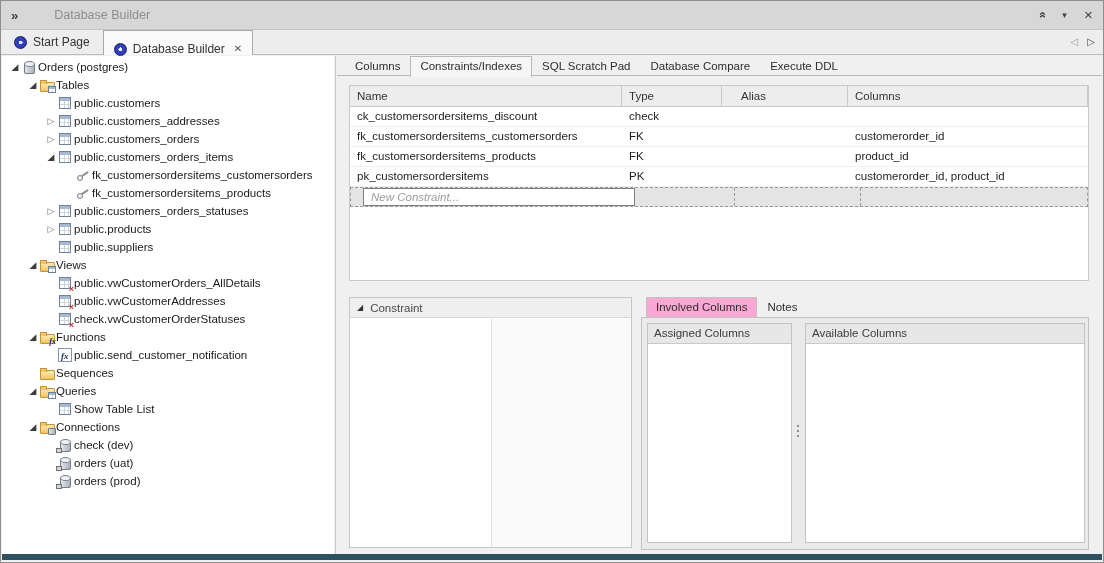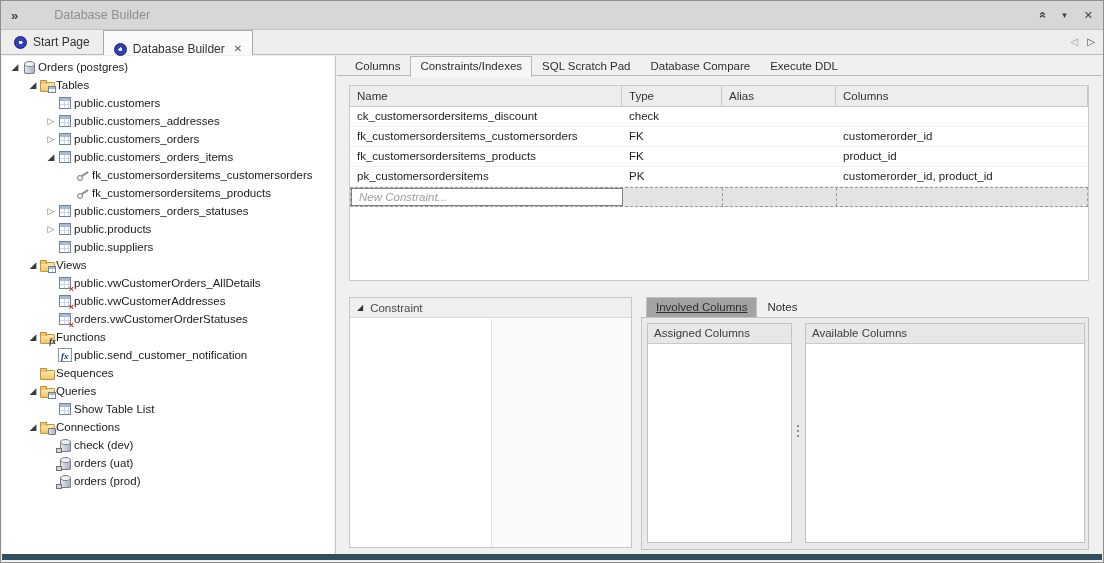--- a/index.html
+++ b/index.html
@@ -95,46 +95,46 @@
           border:1px solid transparent; border-bottom:none; cursor:default; }
   .ptab.active { background:#f6f6f6; border-color:#b9b9b9; margin-bottom:-1px; height:21px; }
 
   
   .grid { position:absolute; left:12px; right:13px; top:29px; height:196px; background:#fff;
           border:1px solid #c9c9c9; overflow:hidden; }
   .ghead { display:flex; height:21px; background:#ededed; border-bottom:1px solid #c9c9c9; }
   .gh { border-right:1px solid #c9c9c9; padding:0 7px; line-height:20px; font-size:11.5px;
         color:#333; overflow:hidden; white-space:nowrap; }
   .c-name { width:272px; flex:none; } .c-type { width:100px; flex:none; }
-  .c-alias { width:114px; flex:none; } .c-cols { flex:1; }
+  .c-alias { width:114px; flex:none;margin-left:12px; } .c-cols { flex:1; }
   .grow { display:flex; height:20px; border-bottom:1px solid #f1f1f1; }
   .gc { padding:0 7px; line-height:19px; font-size:11.5px; color:#1e1e1e; overflow:hidden;
         white-space:nowrap; }
-  .newrow { display:flex; height:20px; border:1px dashed #9a9a9a; background:#e4e4e4; }
+  .newrow { display:flex; height:20px; border:1px dashed #9a9a9a; background:#e4e4e4;padding-left:12px; }
   .newrow .c-name { background:#fff; border:1px solid #7f7f7f; font-style:italic; color:#9c9c9c;
                     line-height:16px; }
   .newrow .dashcell { border-right:1px dashed #9a9a9a; }
 
   
   .cpanel { position:absolute; left:12px; top:241px; width:283px; bottom:6px; background:#fff;
             border:1px solid #c7c7c7; }
   .cphead { height:20px; background:#efefef; border-bottom:1px solid #d8d8d8; display:flex;
             align-items:center; padding:0 7px; color:#4a4a4a; font-size:11.5px; }
   .secarrow { font-size:8px; color:#333; margin-right:7px; }
   .cpbody { position:absolute; left:0; right:0; top:21px; bottom:0; }
   .cpright { position:absolute; left:50%; right:0; top:0; bottom:0; background:#fafafa;
              border-left:1px solid #e0e0e0; }
 
   
   .ipanel { position:absolute; left:304px; right:13px; top:241px; bottom:4px; }
   .itabs { display:flex; height:20px; padding-left:5px; }
   .ptab2 { padding:0 9px; height:20px; line-height:19px; font-size:11.5px; color:#2e2e2e;
            border:1px solid transparent; border-bottom:none; }
-  .ptab2.active { background:#a3a3a3; border-color:#c2c2c2; margin-bottom:-1px; z-index:2;
-                  position:relative;text-decoration:underline; }
+  .ptab2.active { background:#f9a8d4; border-color:#c2c2c2; margin-bottom:-1px; z-index:2;
+                  position:relative; }
   .ibody { position:absolute; left:0; right:0; top:20px; bottom:0; border:1px solid #c2c2c2;
            background:#eaeaea; }
   .colbox { position:absolute; top:5px; bottom:6px; border:1px solid #c3c3c3; background:#fff;
             display:flex; flex-direction:column; }
   .assigned { left:5px; width:145px; }
   .available { left:163px; right:3px; }
   .colhead { height:20px; background:#e7e7e7; border-bottom:1px solid #c9c9c9; padding:0 6px;
              line-height:19px; color:#3d3d3d; font-size:11.5px; flex:none; }
   .collist { flex:1; background:#fff; }
   .midgrip { position:absolute; left:151px; top:50%; margin-top:-12px; width:9px; height:24px; }
@@ -259,21 +259,21 @@
 
     <div class="trow l2">
       <span class="arrow"></span>
       <span class="ico i-view"></span>
       <span class="tlabel">public.vwCustomerAddresses</span>
     </div>
 
     <div class="trow l2">
       <span class="arrow"></span>
       <span class="ico i-view"></span>
-      <span class="tlabel">orders.vwCustomerOrderStatuses</span>
+      <span class="tlabel">check.vwCustomerOrderStatuses</span>
     </div>
 
     <div class="trow l1">
       <span class="arrow">◢</span>
       <span class="ico i-folder">
           <i class="ov ov-fx"></i>
         </span>
       <span class="tlabel">Functions</span>
     </div>
 

